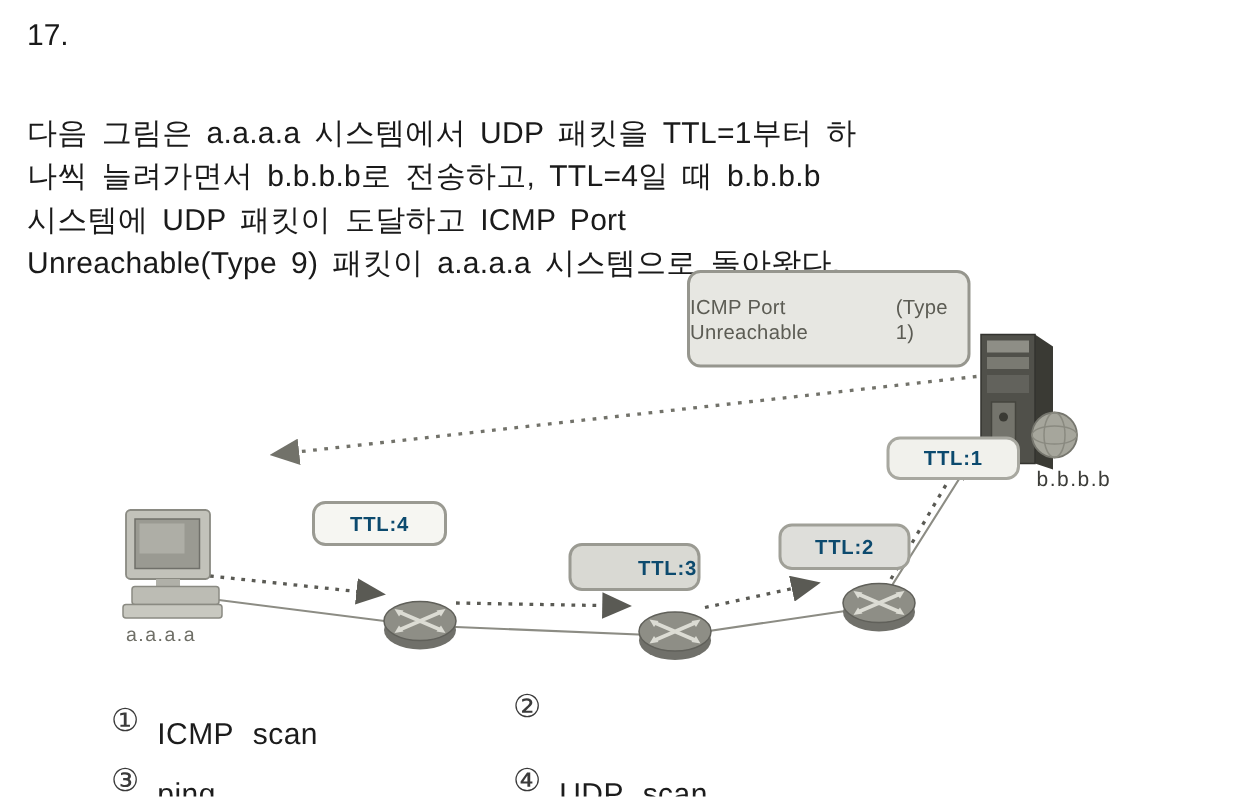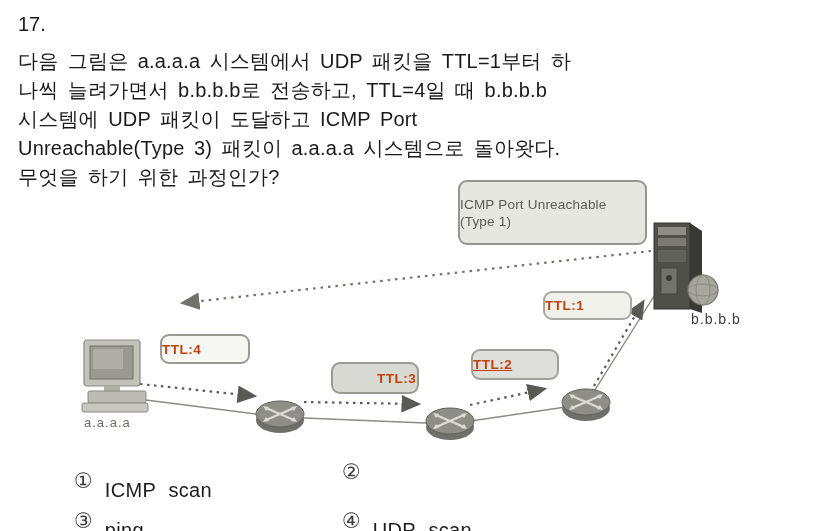--- a/index.html
+++ b/index.html
@@ -11,44 +11,45 @@
   }
   
   .question{
     position:absolute;left:18px;top:10px;width:796px;
     display:flex;align-items:flex-start;flex-direction:column;
   }
   .qnum{
     width:37px;flex:0 0 37px;
     font-size:20px;line-height:29px;color:#1a1a1a;
   }
-  .qlines{flex:1;}
+  .qlines{flex:1;margin-top:28px;}
   .qline{
     font-size:20px;line-height:29px;letter-spacing:0.2px;
     word-spacing:0.18em;color:#1a1a1a;white-space:nowrap;
   }
   
   .dbox{
     position:absolute;box-sizing:border-box;
     border:2px solid #9a9a92;border-radius:9px;
     background:#ececе8;
-    display:flex;flex-direction:column;align-items:flex-start;justify-content:center;
+    display:flex;flex-direction:row;align-items:center;justify-content:center;
     color:#5c5c54;
   }
   .icmp-box{
     left:458px;top:180px;width:189px;height:65px;
     background:#e7e7e2;border-color:#96968e;
     font-size:13.5px;line-height:17px;letter-spacing:0.2px;
   }
   .ttl-box{
     font-size:13.5px;font-weight:bold;letter-spacing:0.5px;
-    color:#c2410c;
+    color:#0c4a6e;
+    margin-left:48px;
   }
   .ttl1{left:543px;top:291px;width:89px;height:29px;background:#f1f1ec;border-color:#a8a8a0;}
-  .ttl2{left:471px;top:349px;width:88px;height:31px;background:#dededa;border-color:#a0a098;text-decoration:underline;}
+  .ttl2{left:471px;top:349px;width:88px;height:31px;background:#dededa;border-color:#a0a098;}
   .ttl3{left:331px;top:362px;width:88px;height:32px;background:#d9d9d3;border-color:#9a9a92;padding-left:44px;}
   .ttl4{left:160px;top:334px;width:90px;height:30px;background:#f6f6f2;border-color:#9a9a92;}
   .hostlabel{
     position:absolute;font-size:14px;color:#4a4a44;letter-spacing:1px;
   }
   .src-host{left:84px;top:415px;font-size:13px;color:#6e6e66;}
   .dst-host{left:691px;top:311px;color:#3c3c38;}
   .diagram-svg{position:absolute;left:0;top:0;}
   
   .option{
@@ -66,22 +67,21 @@
 </style>
 </head>
 <body>
 
 <div class="question">
   <span class="qnum">17.</span>
   <div class="qlines">
     <div class="qline">다음 그림은 a.a.a.a 시스템에서 UDP 패킷을 TTL=1부터 하</div>
     <div class="qline">나씩 늘려가면서 b.b.b.b로 전송하고, TTL=4일 때 b.b.b.b</div>
     <div class="qline">시스템에 UDP 패킷이 도달하고 ICMP Port</div>
-    <div class="qline">Unreachable(Type 3) 패킷이 a.a.a.a 시스템으로 돌아왓다.</div>
-    <div class="qline">무엇을 하기 위한 과정인가?</div>
+    <div class="qline">Unreachable(Type 9) 패킷이 a.a.a.a 시스템으로 돌아왓다.</div>
   </div>
 </div>
 
 <svg class="diagram-svg" width="826" height="531" viewBox="0 0 826 531">
   <defs>
     <marker id="arrow" markerWidth="9" markerHeight="8" refX="7.5" refY="4" orient="auto">
       <path d="M0,0 L9,4 L0,8 Z" fill="#5a5a54"></path>
     </marker>
     <marker id="arrow-light" markerWidth="9" markerHeight="8" refX="7.5" refY="4" orient="auto">
       <path d="M0,0 L9,4 L0,8 Z" fill="#72726a"></path>

